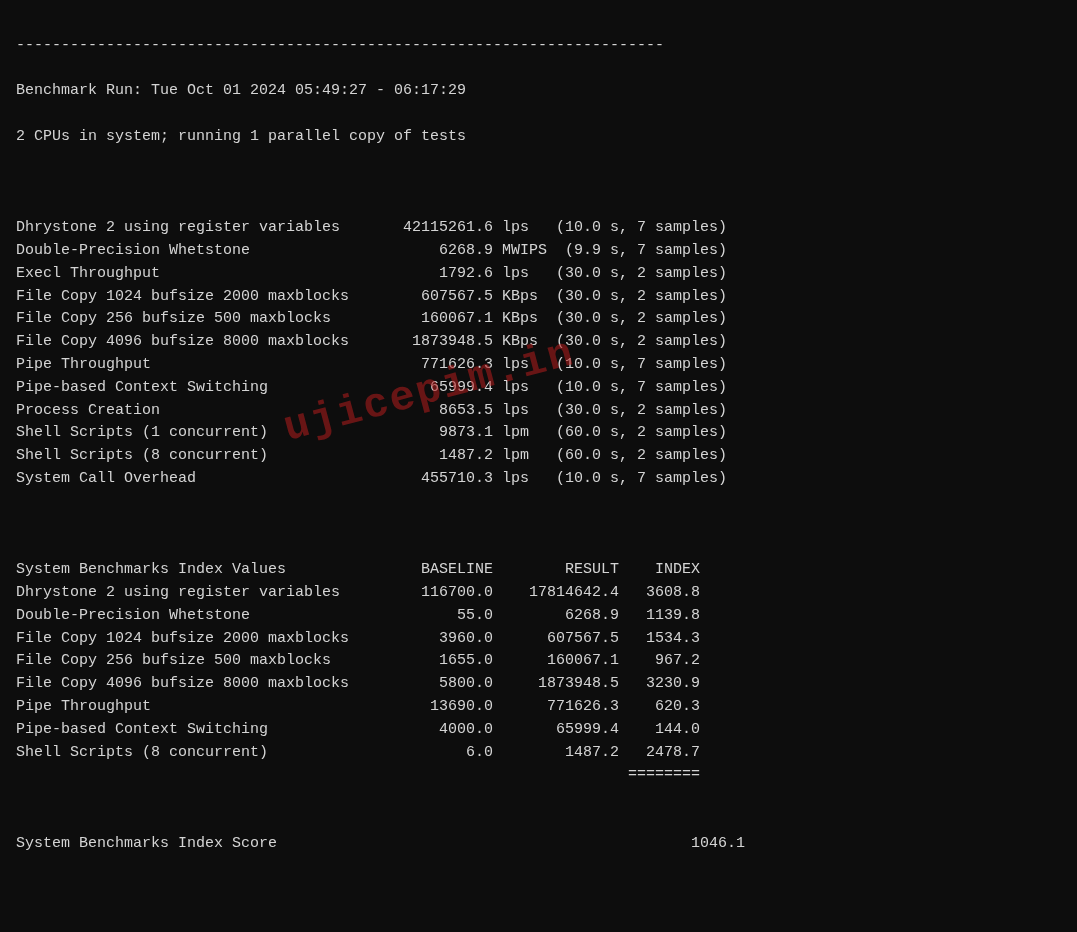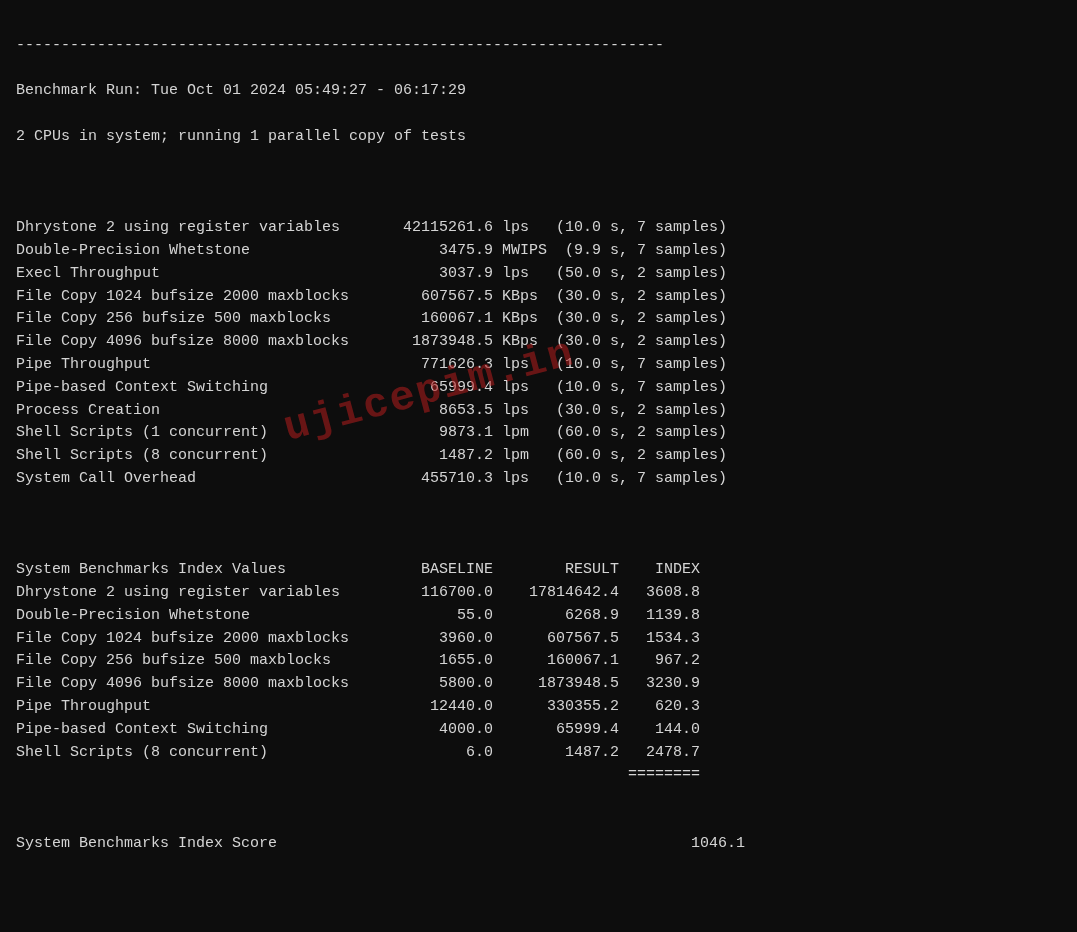--- a/index.html
+++ b/index.html
@@ -46,22 +46,22 @@
 
 <div class="terminal-content">
 <span class="line separator">------------------------------------------------------------------------</span>
 <span class="line">Benchmark Run: Tue Oct 01 2024 05:49:27 - 06:17:29</span>
 <span class="line">2 CPUs in system; running 1 parallel copy of tests</span>
 <span class="line"> </span>
 </div>
 
 <div id="raw-results">
     <div style="font-family: &quot;Courier New&quot;, Courier, monospace; font-size: 15px; line-height: 1.52; white-space: pre;">Dhrystone 2 using register variables       42115261.6 lps   (10.0 s, 7 samples)</div>
-    <div style="font-family: &quot;Courier New&quot;, Courier, monospace; font-size: 15px; line-height: 1.52; white-space: pre;">Double-Precision Whetstone                     3475.9 MWIPS  (9.9 s, 7 samples)</div>
-    <div style="font-family: &quot;Courier New&quot;, Courier, monospace; font-size: 15px; line-height: 1.52; white-space: pre;">Execl Throughput                               3037.9 lps   (50.0 s, 2 samples)</div>
+    <div style="font-family: &quot;Courier New&quot;, Courier, monospace; font-size: 15px; line-height: 1.52; white-space: pre;">Double-Precision Whetstone                     6268.9 MWIPS  (9.9 s, 7 samples)</div>
+    <div style="font-family: &quot;Courier New&quot;, Courier, monospace; font-size: 15px; line-height: 1.52; white-space: pre;">Execl Throughput                               1792.6 lps   (30.0 s, 2 samples)</div>
     <div style="font-family: &quot;Courier New&quot;, Courier, monospace; font-size: 15px; line-height: 1.52; white-space: pre;">File Copy 1024 bufsize 2000 maxblocks        607567.5 KBps  (30.0 s, 2 samples)</div>
     <div style="font-family: &quot;Courier New&quot;, Courier, monospace; font-size: 15px; line-height: 1.52; white-space: pre;">File Copy 256 bufsize 500 maxblocks          160067.1 KBps  (30.0 s, 2 samples)</div>
     <div style="font-family: &quot;Courier New&quot;, Courier, monospace; font-size: 15px; line-height: 1.52; white-space: pre;">File Copy 4096 bufsize 8000 maxblocks       1873948.5 KBps  (30.0 s, 2 samples)</div>
     <div style="font-family: &quot;Courier New&quot;, Courier, monospace; font-size: 15px; line-height: 1.52; white-space: pre;">Pipe Throughput                              771626.3 lps   (10.0 s, 7 samples)</div>
     <div style="font-family: &quot;Courier New&quot;, Courier, monospace; font-size: 15px; line-height: 1.52; white-space: pre;">Pipe-based Context Switching                  65999.4 lps   (10.0 s, 7 samples)</div>
     <div style="font-family: &quot;Courier New&quot;, Courier, monospace; font-size: 15px; line-height: 1.52; white-space: pre;">Process Creation                               8653.5 lps   (30.0 s, 2 samples)</div>
     <div style="font-family: &quot;Courier New&quot;, Courier, monospace; font-size: 15px; line-height: 1.52; white-space: pre;">Shell Scripts (1 concurrent)                   9873.1 lpm   (60.0 s, 2 samples)</div>
     <div style="font-family: &quot;Courier New&quot;, Courier, monospace; font-size: 15px; line-height: 1.52; white-space: pre;">Shell Scripts (8 concurrent)                   1487.2 lpm   (60.0 s, 2 samples)</div>
     <div style="font-family: &quot;Courier New&quot;, Courier, monospace; font-size: 15px; line-height: 1.52; white-space: pre;">System Call Overhead                         455710.3 lps   (10.0 s, 7 samples)</div>
   </div>
@@ -70,21 +70,21 @@
 <span class="line"> </span>
 </div>
 
 <div id="index-section">
     <div style="font-family: &quot;Courier New&quot;, Courier, monospace; font-size: 15px; line-height: 1.52; white-space: pre;">System Benchmarks Index Values               BASELINE        RESULT    INDEX</div>
     <div style="font-family: &quot;Courier New&quot;, Courier, monospace; font-size: 15px; line-height: 1.52; white-space: pre;">Dhrystone 2 using register variables         116700.0    17814642.4   3608.8</div>
     <div style="font-family: &quot;Courier New&quot;, Courier, monospace; font-size: 15px; line-height: 1.52; white-space: pre;">Double-Precision Whetstone                       55.0        6268.9   1139.8</div>
     <div style="font-family: &quot;Courier New&quot;, Courier, monospace; font-size: 15px; line-height: 1.52; white-space: pre;">File Copy 1024 bufsize 2000 maxblocks          3960.0      607567.5   1534.3</div>
     <div style="font-family: &quot;Courier New&quot;, Courier, monospace; font-size: 15px; line-height: 1.52; white-space: pre;">File Copy 256 bufsize 500 maxblocks            1655.0      160067.1    967.2</div>
     <div style="font-family: &quot;Courier New&quot;, Courier, monospace; font-size: 15px; line-height: 1.52; white-space: pre;">File Copy 4096 bufsize 8000 maxblocks          5800.0     1873948.5   3230.9</div>
-    <div style="font-family: &quot;Courier New&quot;, Courier, monospace; font-size: 15px; line-height: 1.52; white-space: pre;">Pipe Throughput                               12440.0      330355.2    620.3</div>
+    <div style="font-family: &quot;Courier New&quot;, Courier, monospace; font-size: 15px; line-height: 1.52; white-space: pre;">Pipe Throughput                               13690.0      771626.3    620.3</div>
     <div style="font-family: &quot;Courier New&quot;, Courier, monospace; font-size: 15px; line-height: 1.52; white-space: pre;">Pipe-based Context Switching                   4000.0       65999.4    144.0</div>
     <div style="font-family: &quot;Courier New&quot;, Courier, monospace; font-size: 15px; line-height: 1.52; white-space: pre;">Shell Scripts (8 concurrent)                      6.0        1487.2   2478.7</div>
     <div style="font-family: &quot;Courier New&quot;, Courier, monospace; font-size: 15px; line-height: 1.52; white-space: pre;">                                                                    ========</div>
   </div>
 
 <div class="terminal-content">
   <span class="line" id="score-line">System Benchmarks Index Score                                              1046.1</span>
 </div>
 
 <div class="watermark">ujicepim.in</div>

